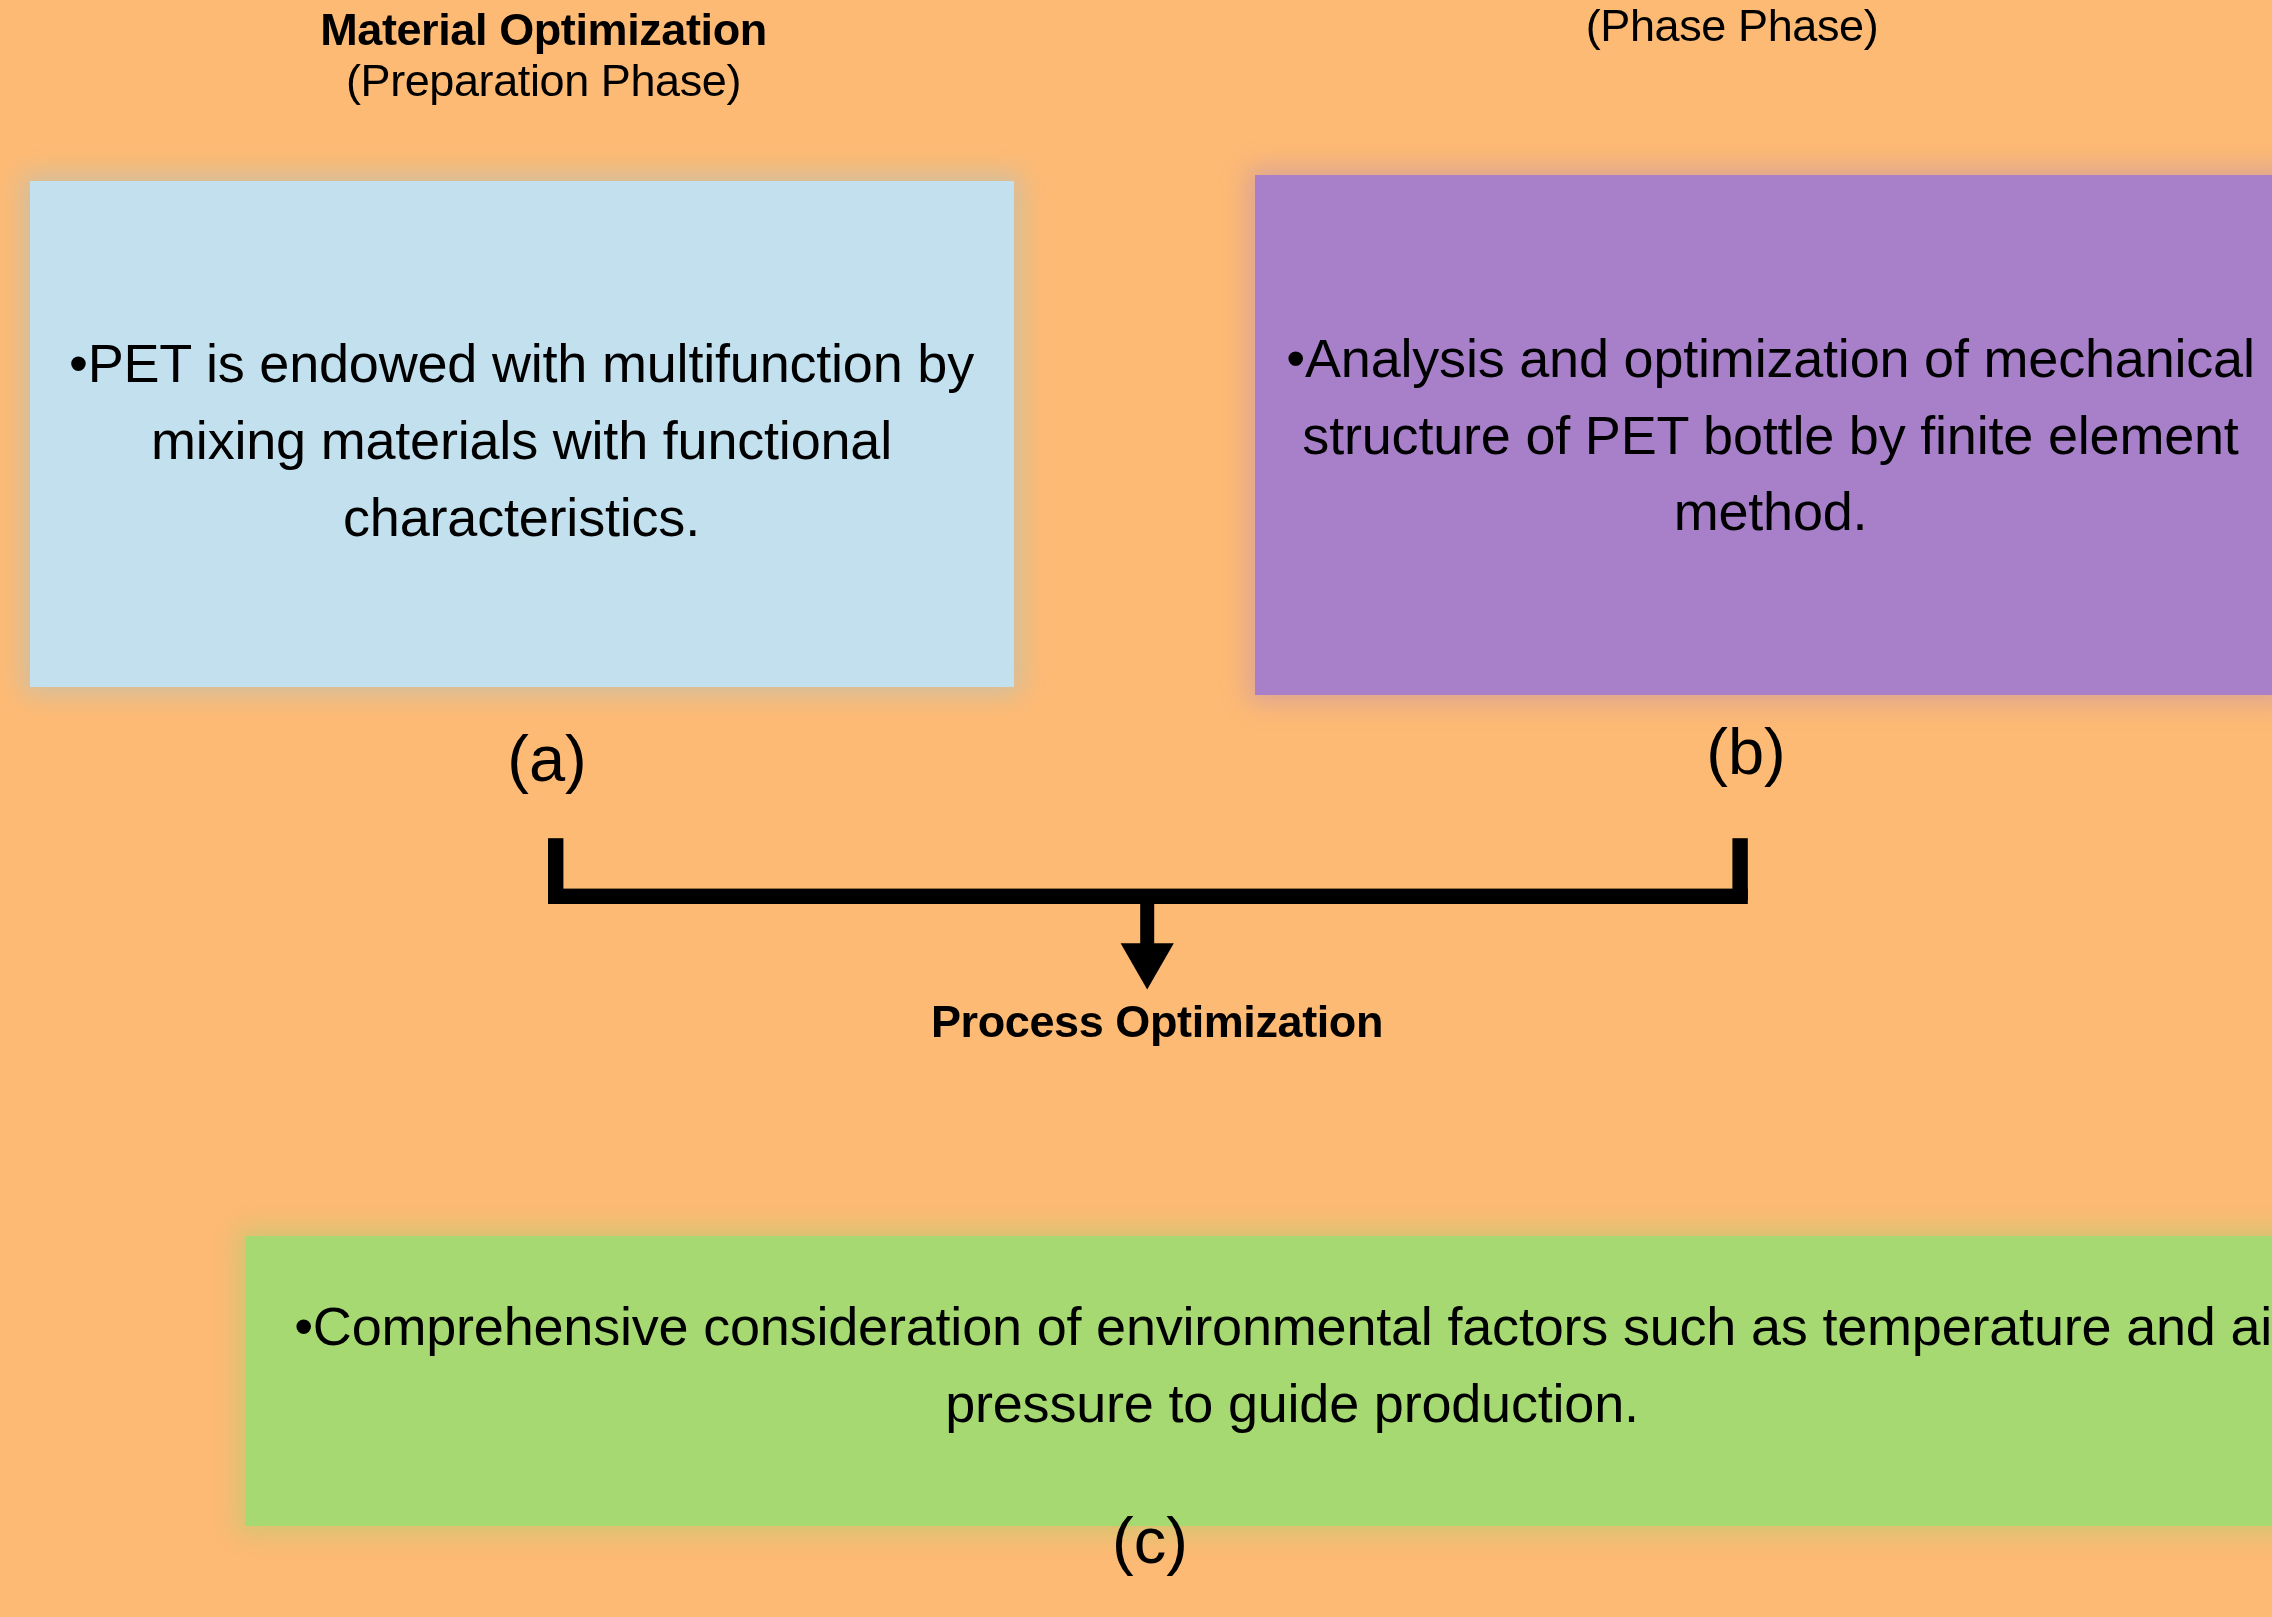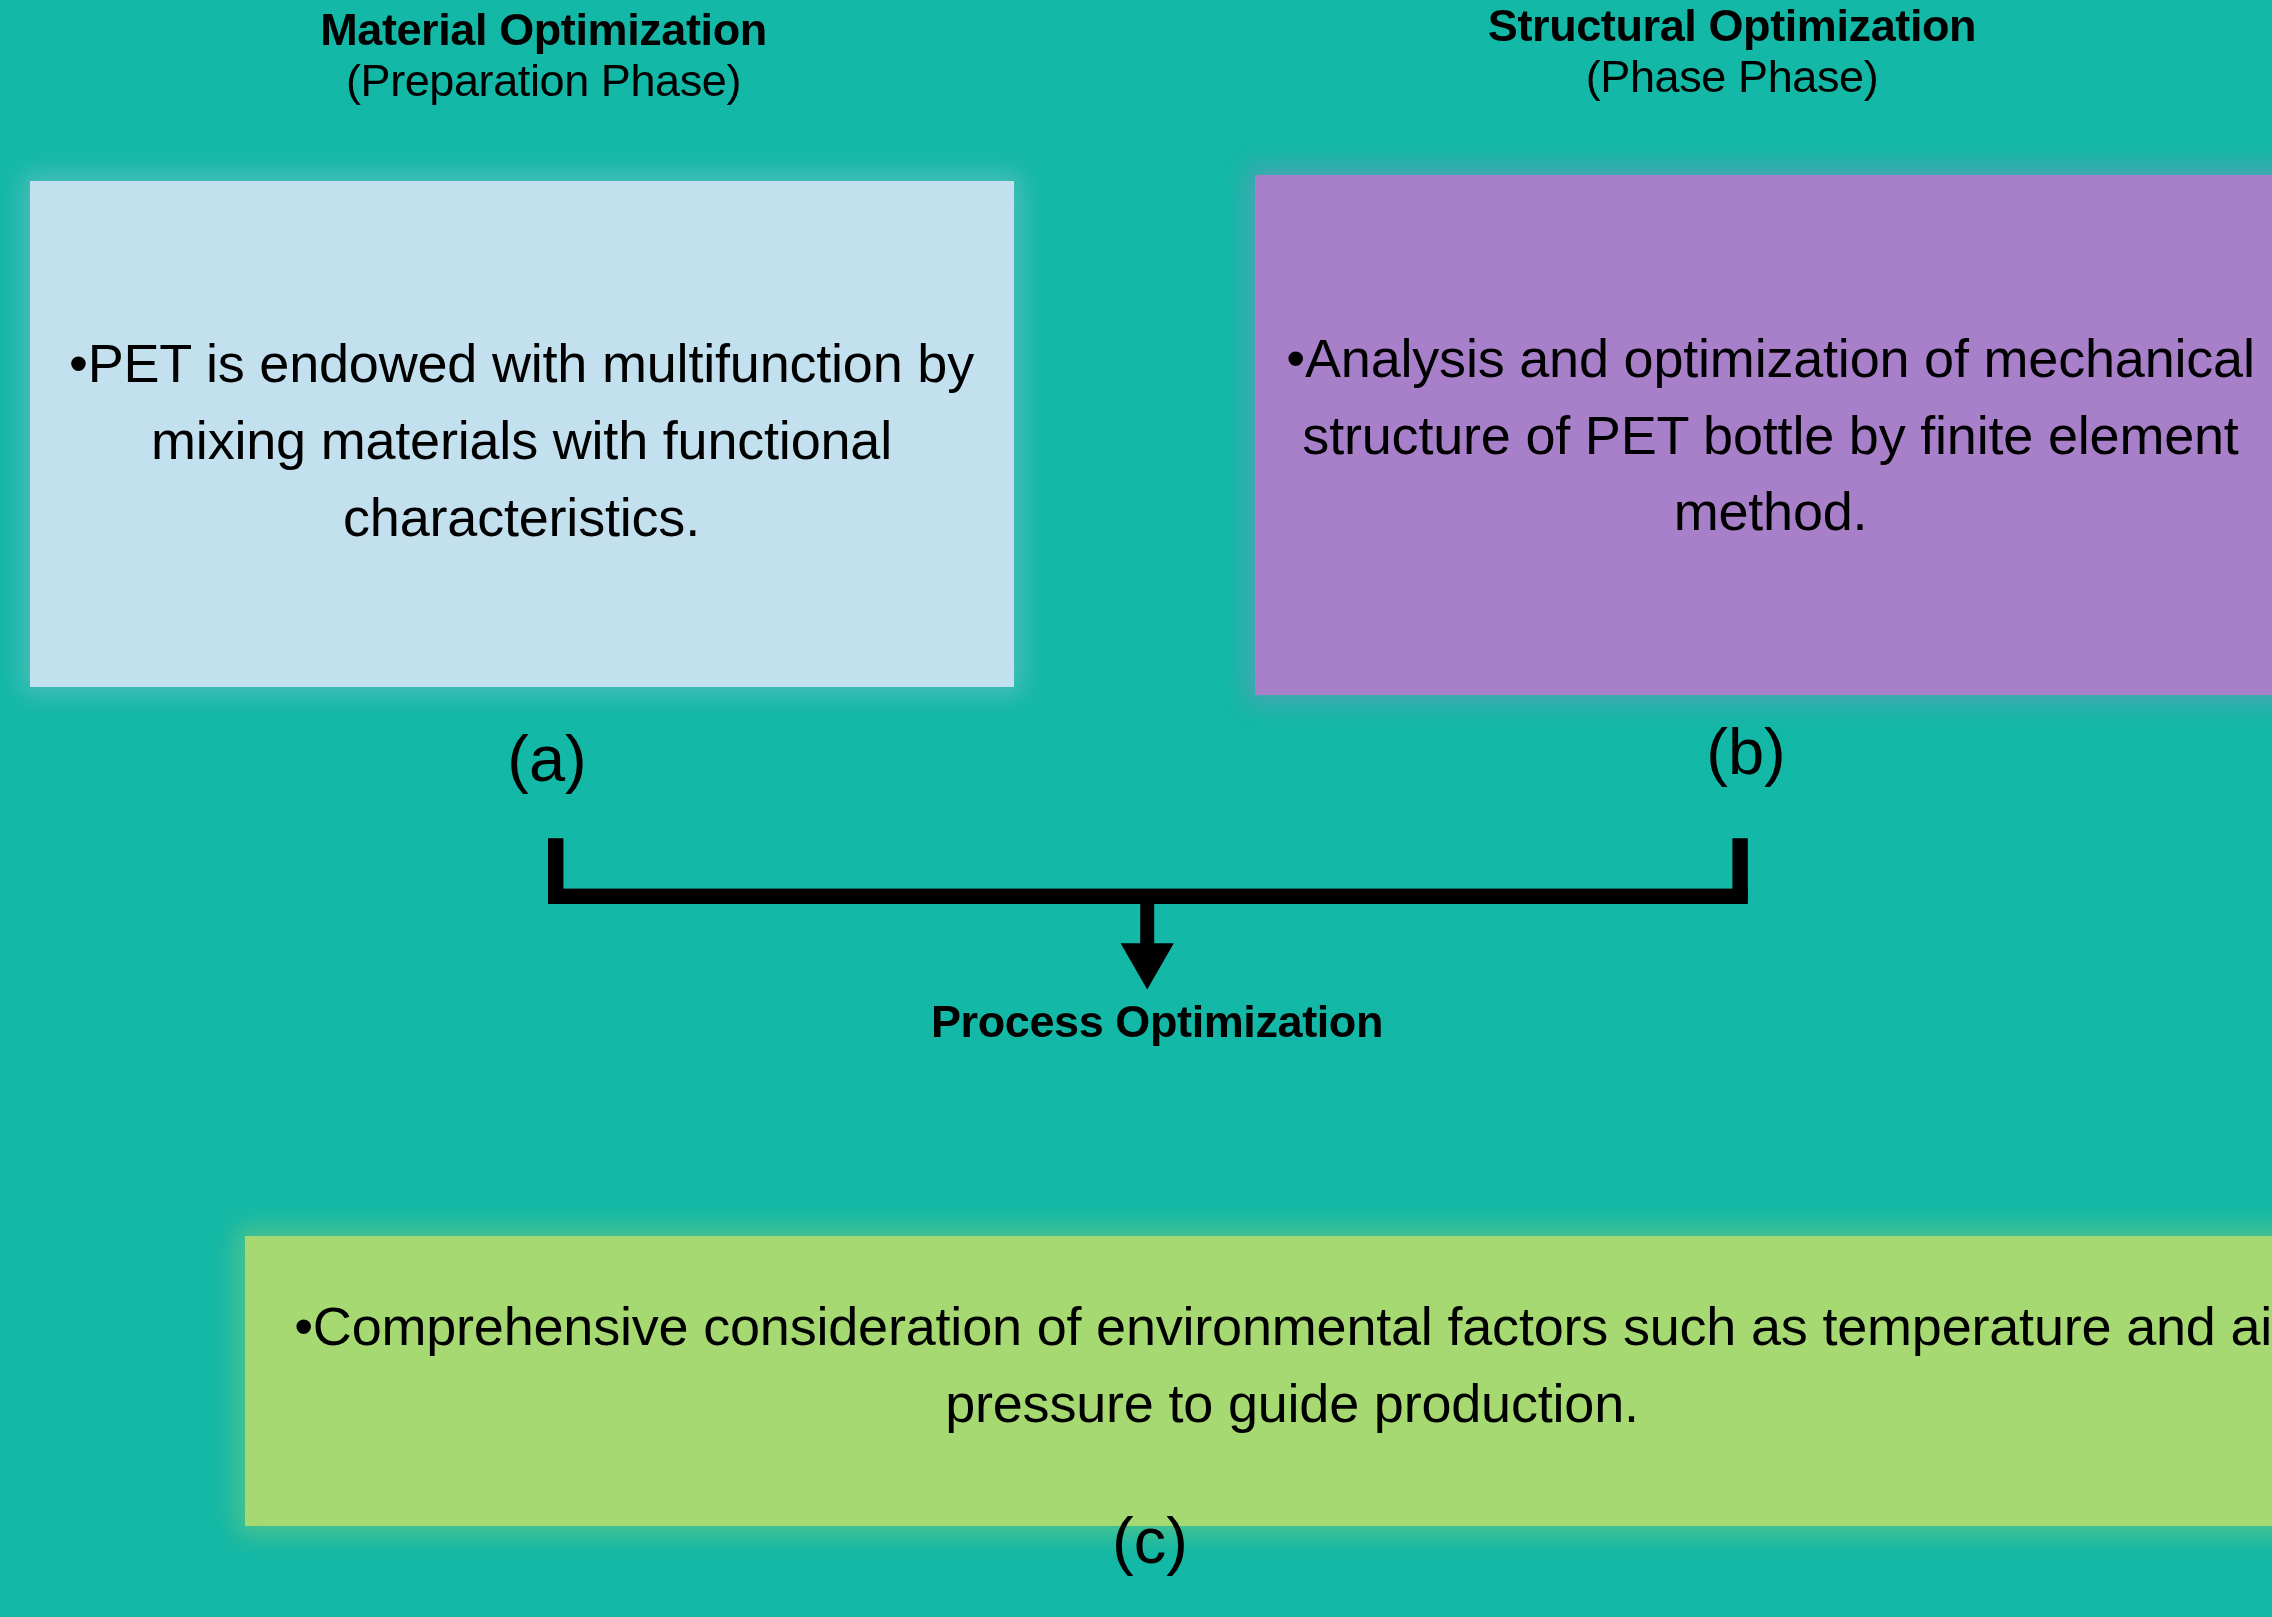--- a/index.html
+++ b/index.html
@@ -9,21 +9,21 @@
   }
   body {
     font-family: "Liberation Sans", sans-serif;
     color: #000000;
   }
 
   #canvas {
     position: relative;
     width: 2273px;
     height: 1618px;
-    background: #14b8a6;
+    background: #fdba74;
     overflow: hidden;
   }
 
   
   .heading {
     position: absolute;
     text-align: center;
     line-height: 1.14;
     font-size: 45px;
   }
@@ -116,21 +116,20 @@
 <body>
 
 <div id="canvas">
 
   <div class="heading" id="heading-material">
     <span class="title">Material Optimization</span>
     <span class="subtitle">(Preparation Phase)</span>
   </div>
 
   <div class="heading" id="heading-structural">
-    <span class="title">Structural Optimization</span>
     <span class="subtitle">(Phase Phase)</span>
   </div>
 
   <div class="phase-box" id="box-material">
     <span class="box-text">•PET is endowed with multifunction by mixing materials with functional characteristics.</span>
   </div>
 
   <div class="phase-box" id="box-structural">
     <span class="box-text">•Analysis and optimization of mechanical structure of PET bottle by finite element method.</span>
   </div>

